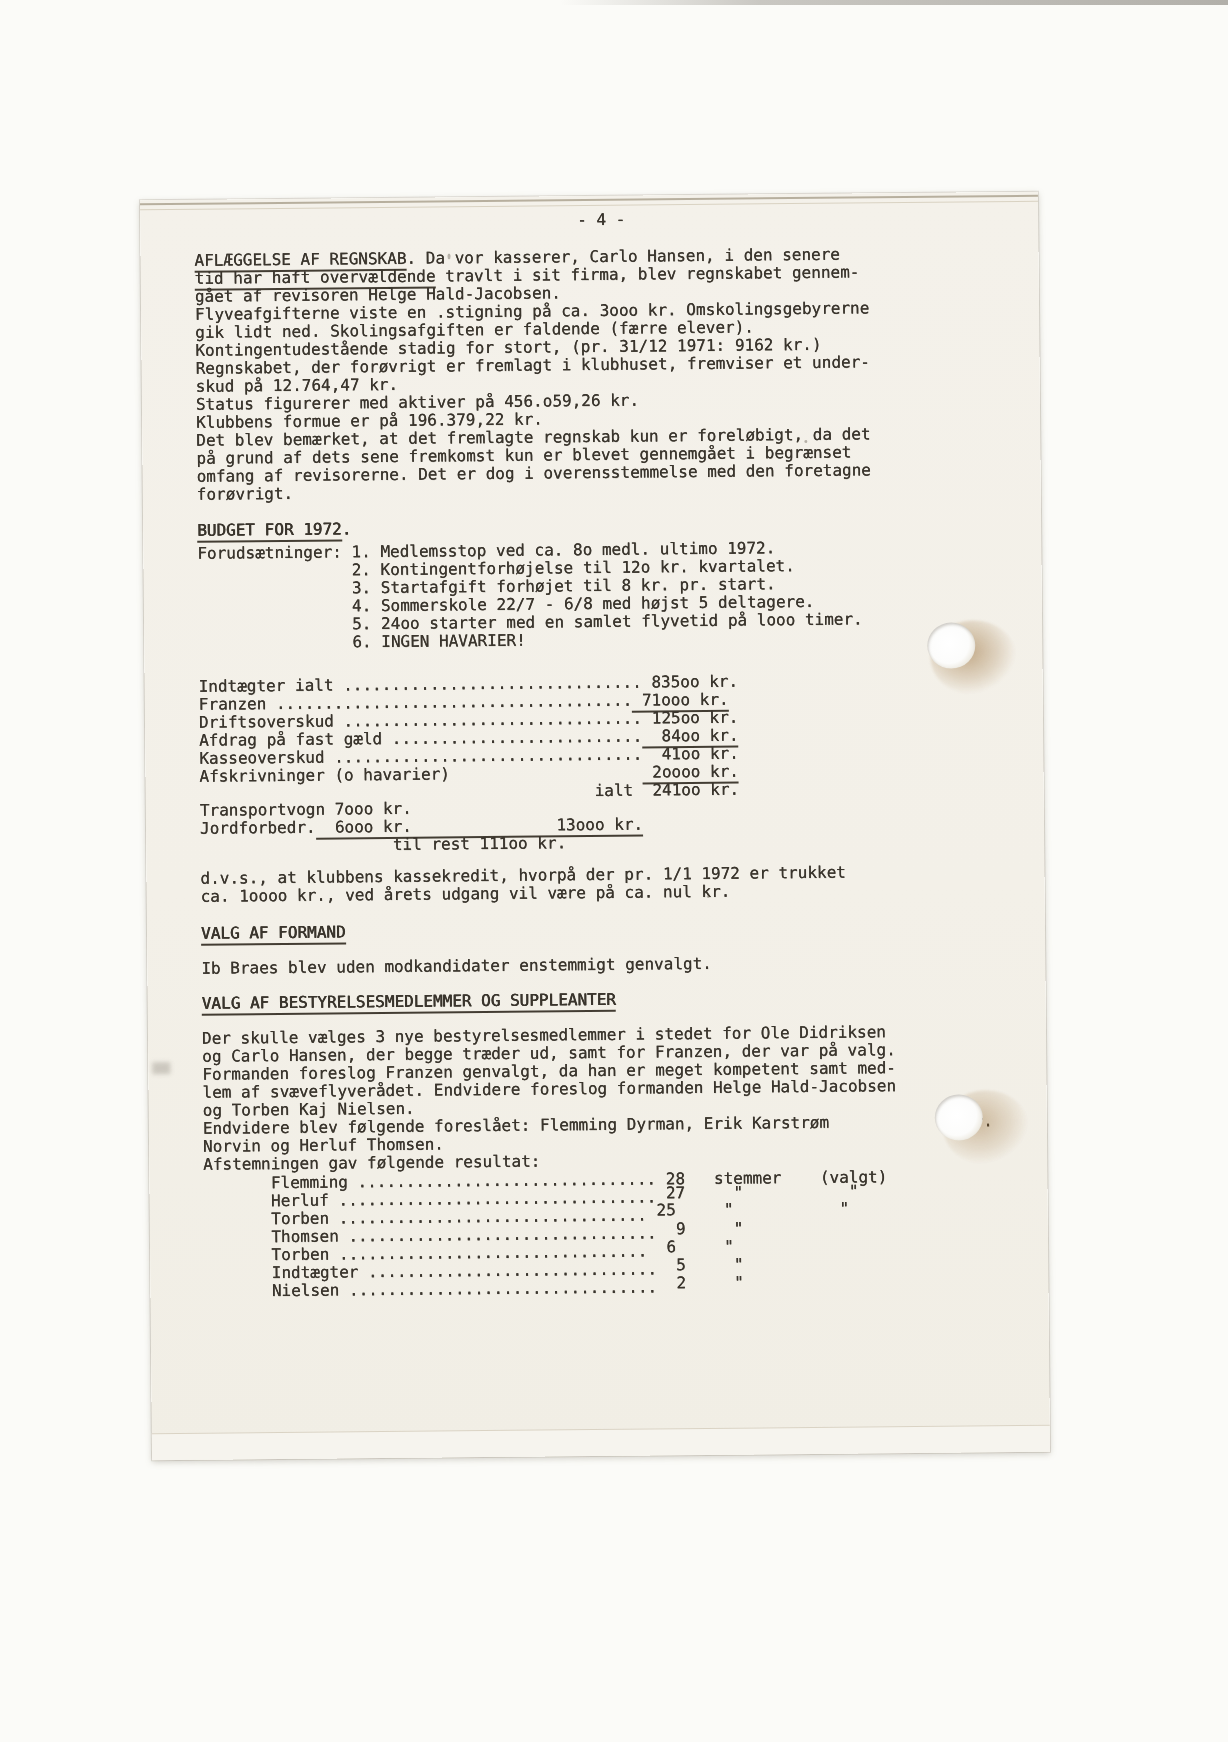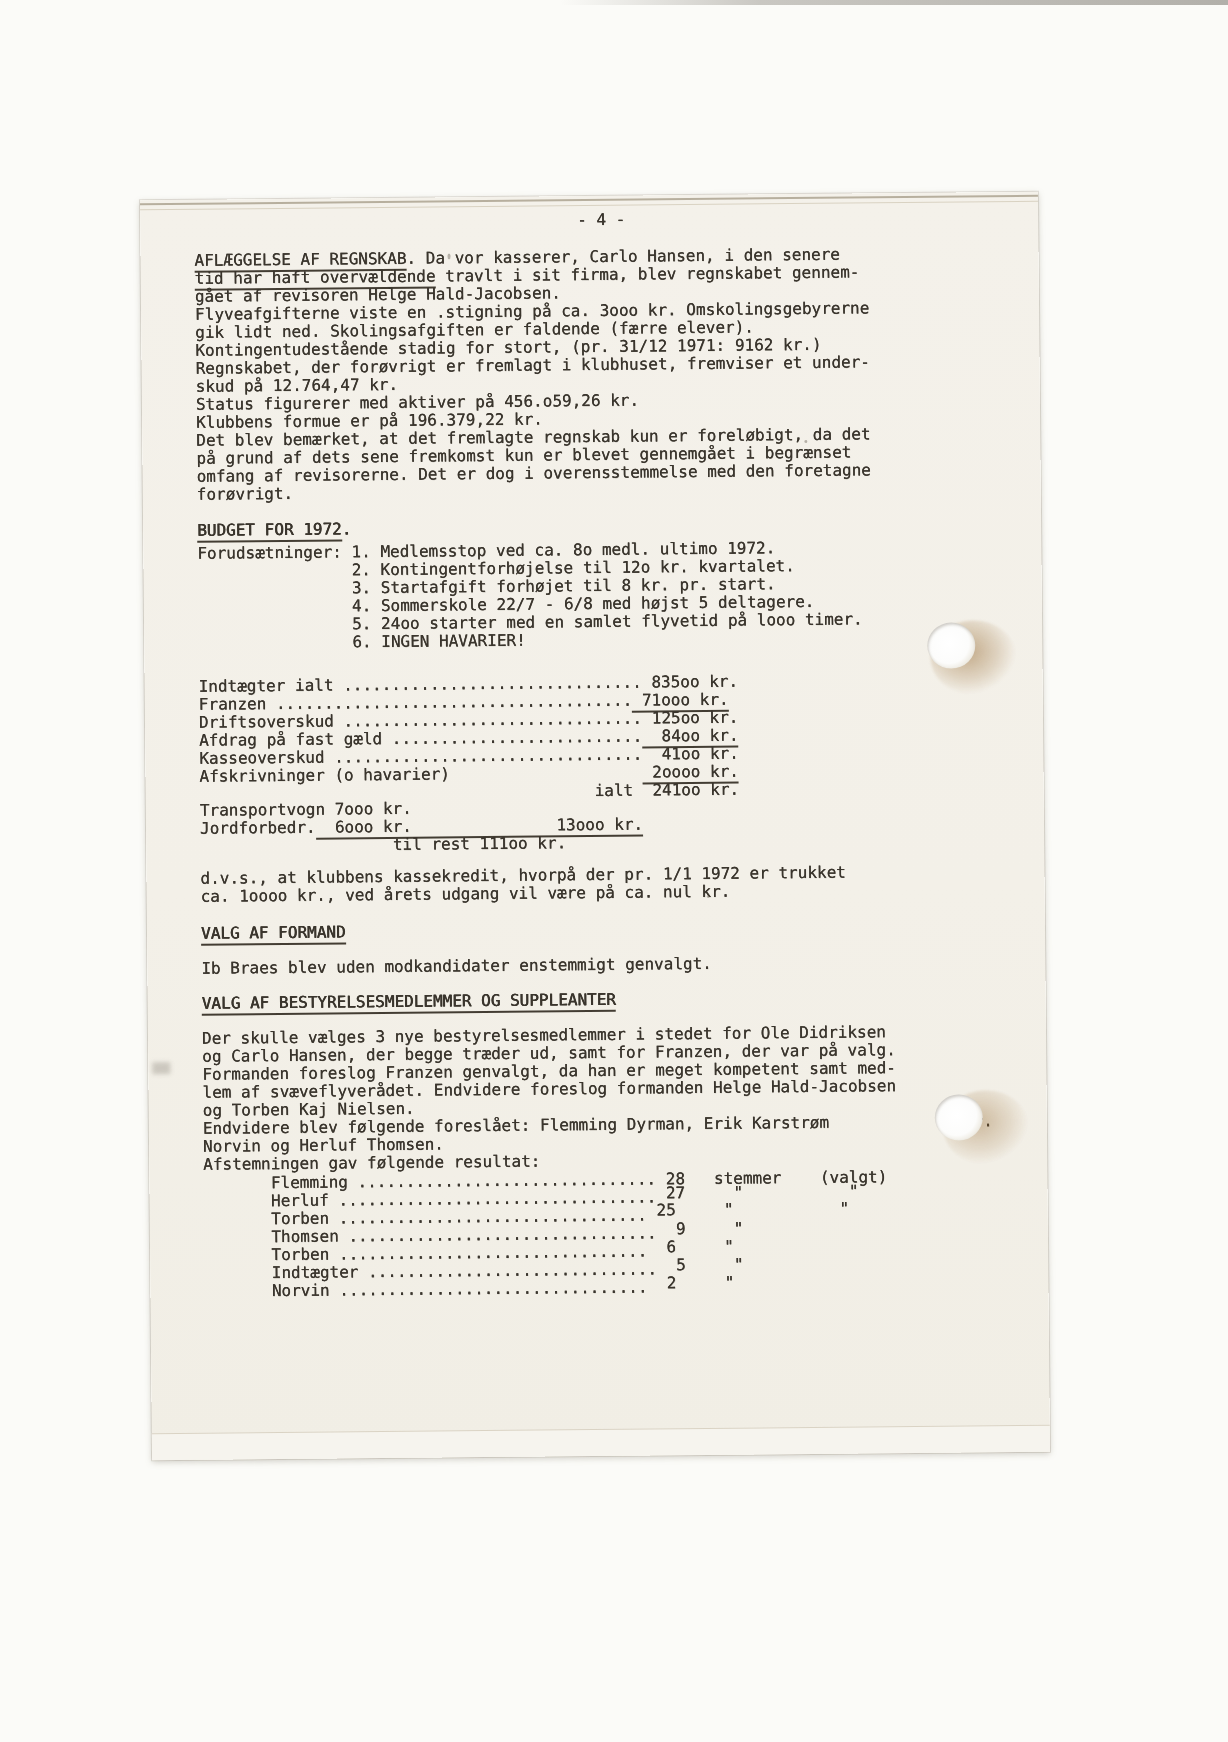--- a/index.html
+++ b/index.html
@@ -134,21 +134,21 @@
         <div class="tl"><span>Norvin og Herluf Thomsen.</span></div>
         <div class="tl"><span>Afstemningen gav følgende resultat:</span></div>
       </div>
     <div class="block" style="left:0;top:975px;">
         <div class="tl"><span>       </span><span>Flemming</span><span> </span><span>...............................</span><span> 28   stemmer    (valgt)</span></div>
         <div class="tl"><span>       </span><span>Herluf</span><span> </span><span>.................................</span><span class="raised" style="top: -4px;"> 27     "           "</span></div>
         <div class="tl"><span>       </span><span>Torben</span><span> </span><span>................................</span><span class="raised" style="top: -5px;"> 25     "           "</span></div>
         <div class="tl"><span>       </span><span>Thomsen</span><span> </span><span>................................</span><span class="raised" style="top: -4px;">  9     "</span></div>
         <div class="tl"><span>       </span><span>Torben</span><span> </span><span>................................</span><span class="raised" style="top: -4px;">  6     "</span></div>
         <div class="tl"><span>       </span><span>Indtægter</span><span> </span><span>..............................</span><span class="raised" style="top: -4px;">  5     "</span></div>
-        <div class="tl"><span>       </span><span>Norvin</span><span> </span><span>................................</span><span class="raised" style="top: -4px;">  2     "</span></div>
+        <div class="tl"><span>       </span><span>Nielsen</span><span> </span><span>................................</span><span class="raised" style="top: -4px;">  2     "</span></div>
       </div>
   </div>
 
   <div class="smudge" style="left:786px;top:428px;"></div>
   <div class="hole" style="left:783px;top:430px;"></div>
   <div class="smudge faint" style="left:794px;top:898px;"></div>
   <div class="hole" style="left:786px;top:902px;"></div>
 </div>
 
 </body></html>

